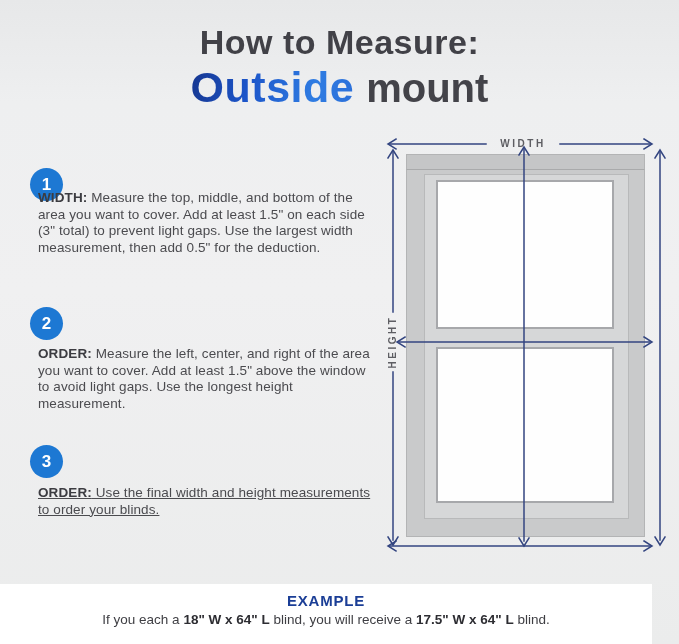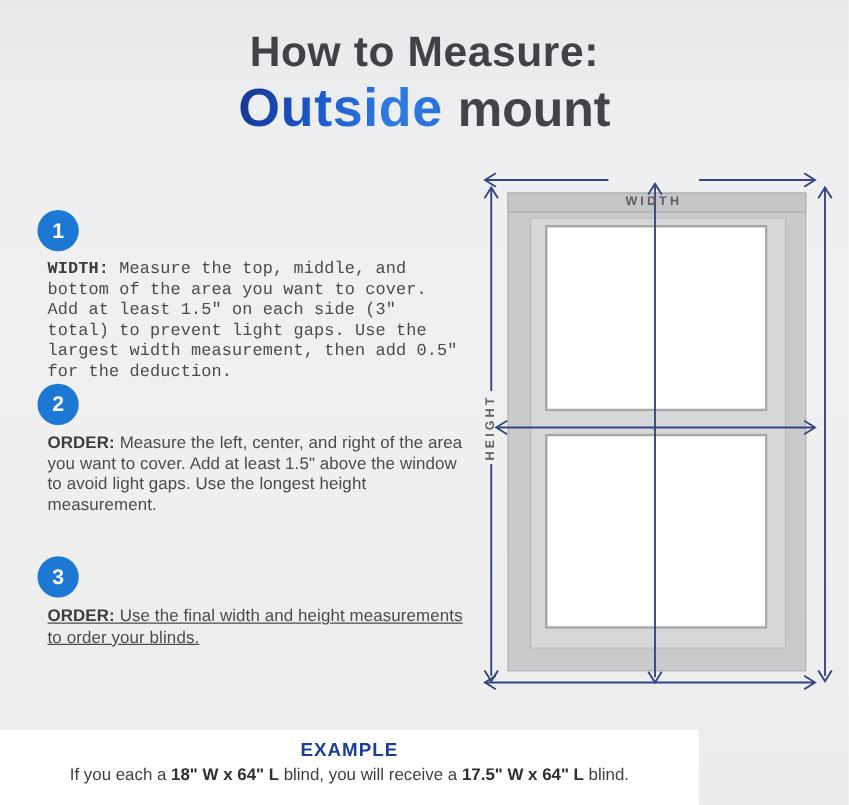--- a/index.html
+++ b/index.html
@@ -29,21 +29,21 @@
     position:absolute; left:30px; width:33px; height:33px; border-radius:50%;
     background:#1d78d3; color:#ffffff; font-size:17px; font-weight:700;
     display:flex; align-items:center; justify-content:center;
   }
   .step-text {
     position:absolute; left:38px; width:334px;
     font-size:13.5px; line-height:16.6px; color:#4b4b4f; letter-spacing:.1px;
   }
   .step-label { font-weight:700; color:#3c3c41; }
 
-  #circle-1 { top:168px; } #text-1 { top:208px;font-family:Liberation Mono, monospace; }
+  #circle-1 { top:168px; } #text-1 { top:190px; }
   #circle-2 { top:307px; } #text-2 { top:346px; }
   #circle-3 { top:445px; } #text-3 { top:485px;text-decoration:underline; }
 
   
   .win-outer {
     position:absolute; left:406px; top:154px; width:239px; height:383px;
     background:#c9cacb; border:1px solid #b3b4b5;
   }
   .win-head {
     position:absolute; left:406px; top:154px; width:239px; height:16px;
@@ -59,26 +59,26 @@
   }
   #pane-top    { top:180px; height:149px; }
   #pane-bottom { top:347px; height:156px; }
 
   
   .measure-svg { position:absolute; left:0; top:0; width:679px; height:644px; }
   .dim-label {
     position:absolute; font-size:10px; font-weight:600; color:#5e5e63;
     letter-spacing:2.5px; text-align:center; line-height:14px;
   }
-  #width-label  { left:488px; top:155px; width:70px; }
+  #width-label  { left:488px; top:137px; width:70px; }
   #height-label { left:363px; top:335px; width:60px; transform:rotate(-90deg); }
 
   
   .example-band {
-    position:absolute; left:0; top:584px; width:559px; height:60px;
+    position:absolute; left:0; top:584px; width:652px; height:60px;
     background:#ffffff; text-align:center;
   }
   .example-heading {
     margin-top:8px; font-size:15px; font-weight:700; color:#1b3e96; letter-spacing:.8px;
   }
   .example-line { margin-top:3px; font-size:13.5px; color:#3e3e43; }
   .example-bold { font-weight:700; color:#2d2d32; }
 </style>
 </head>
 <body>

